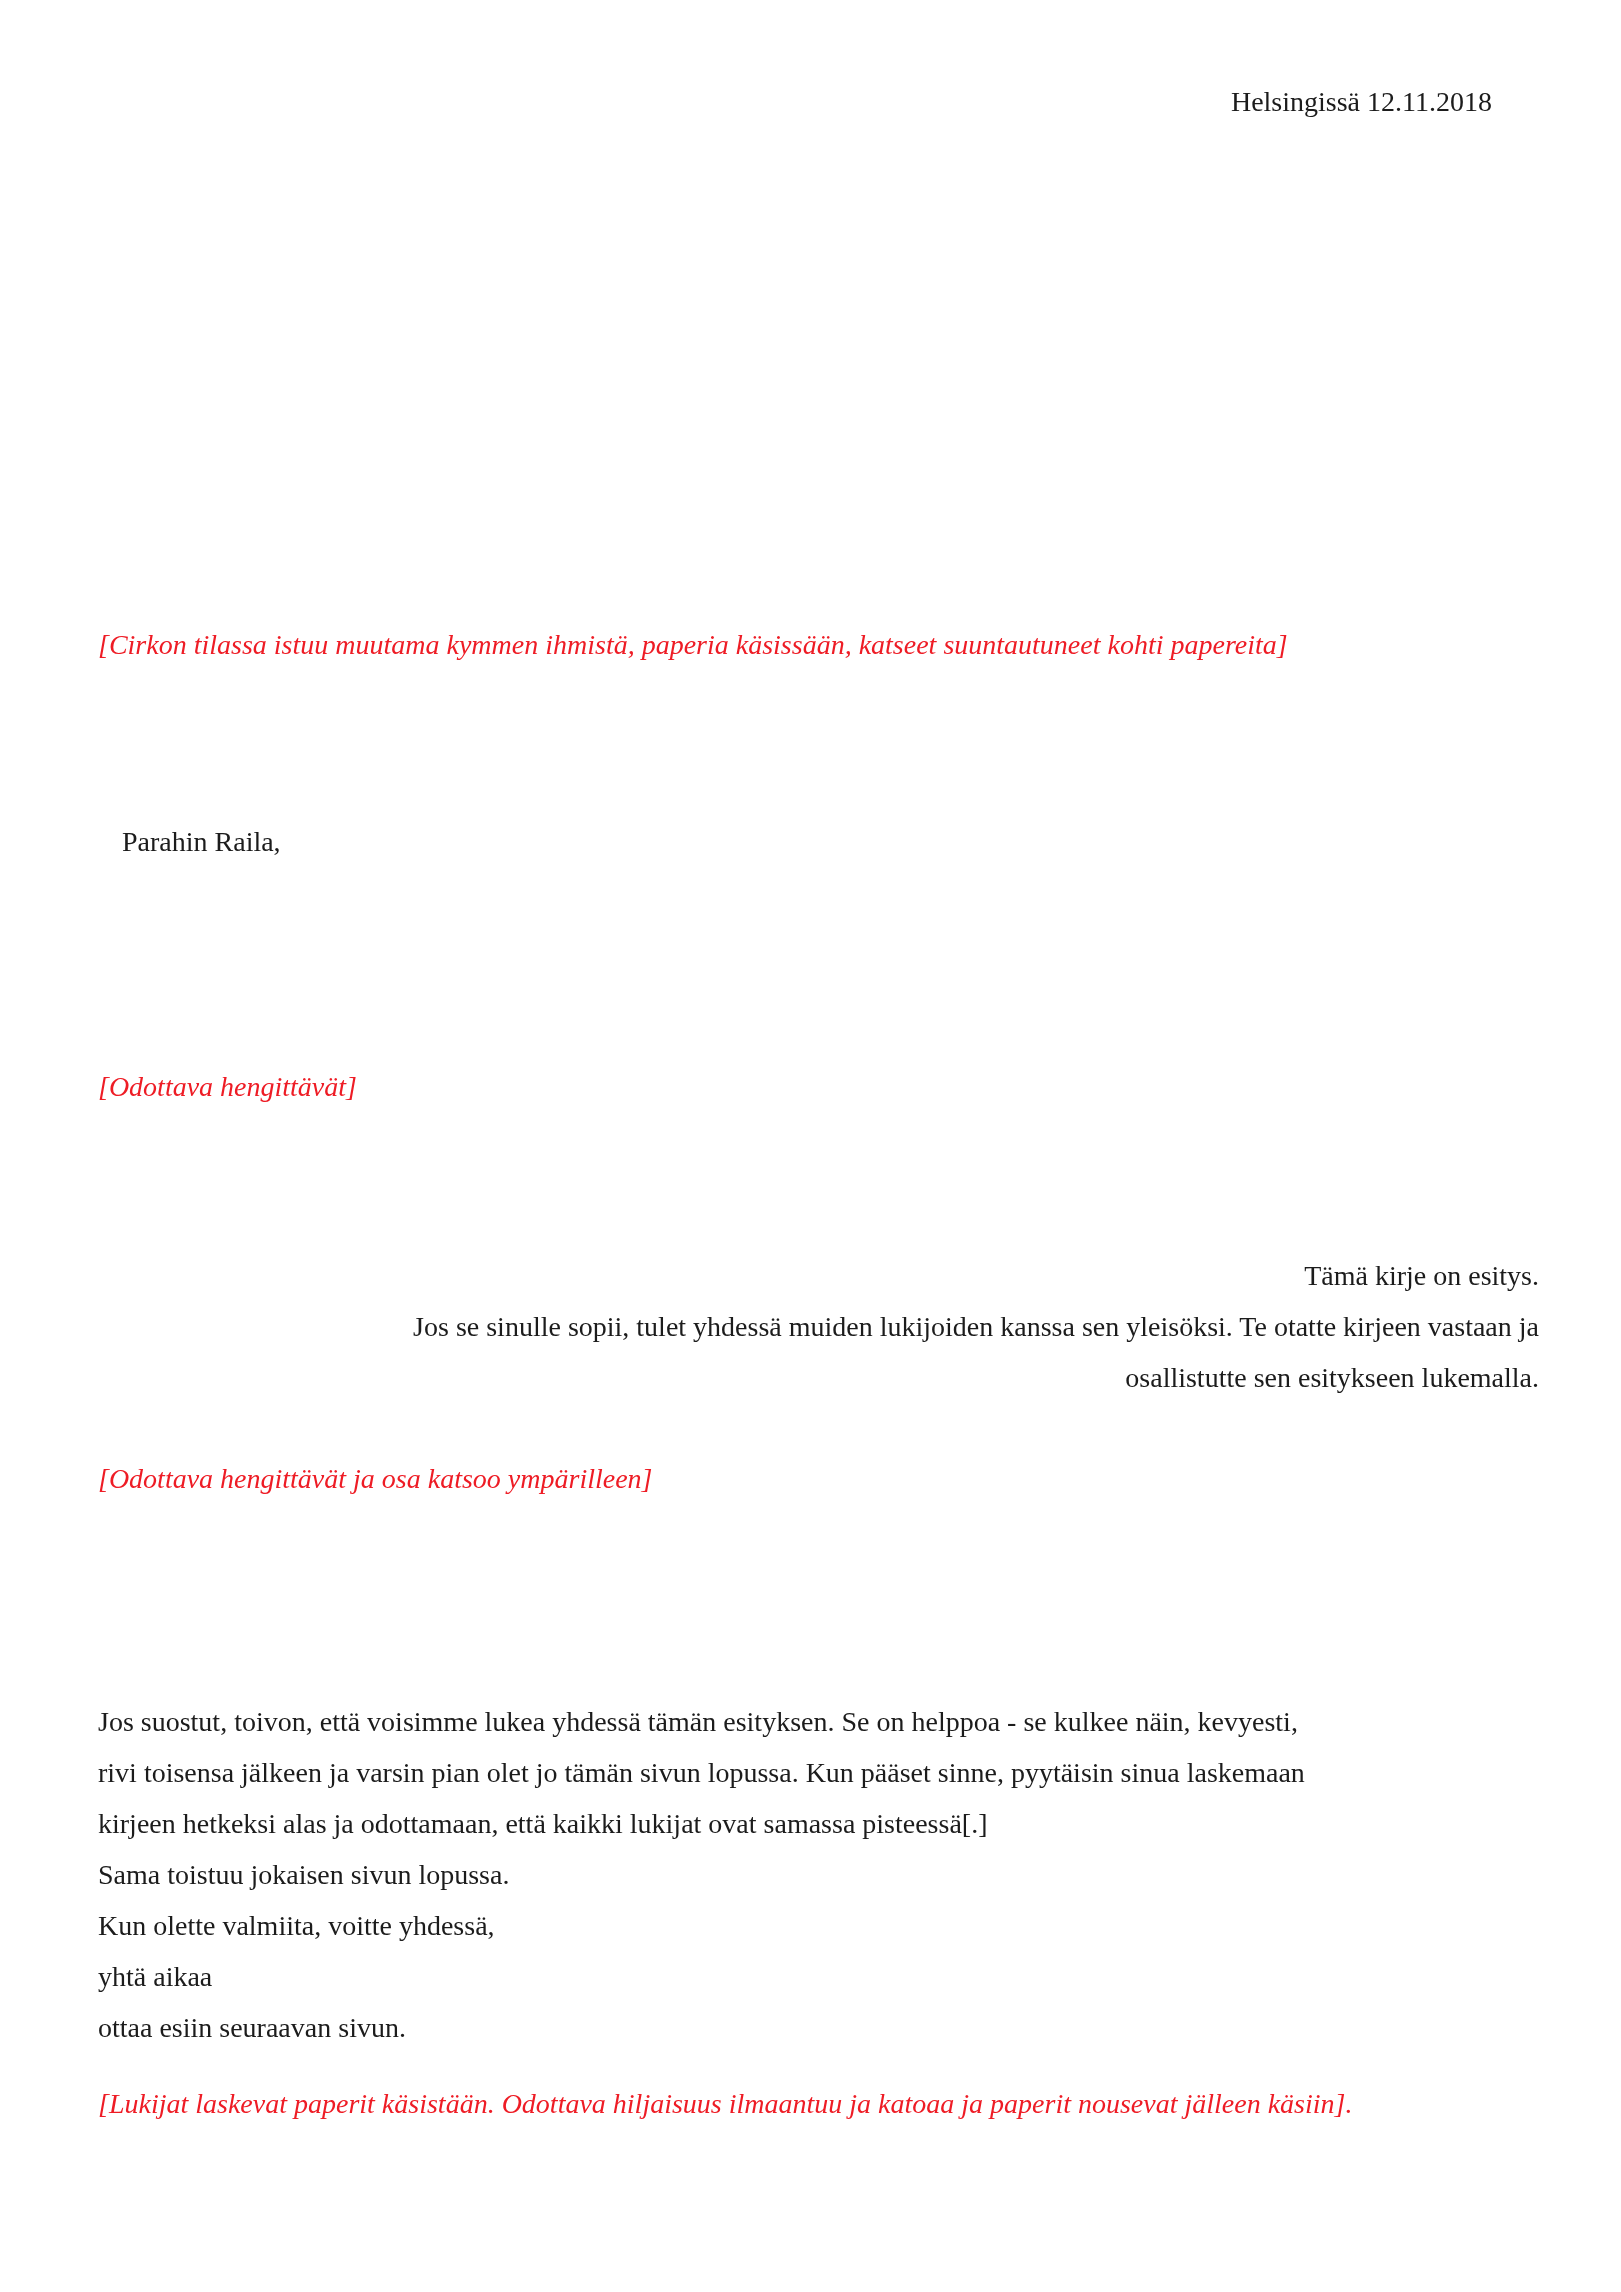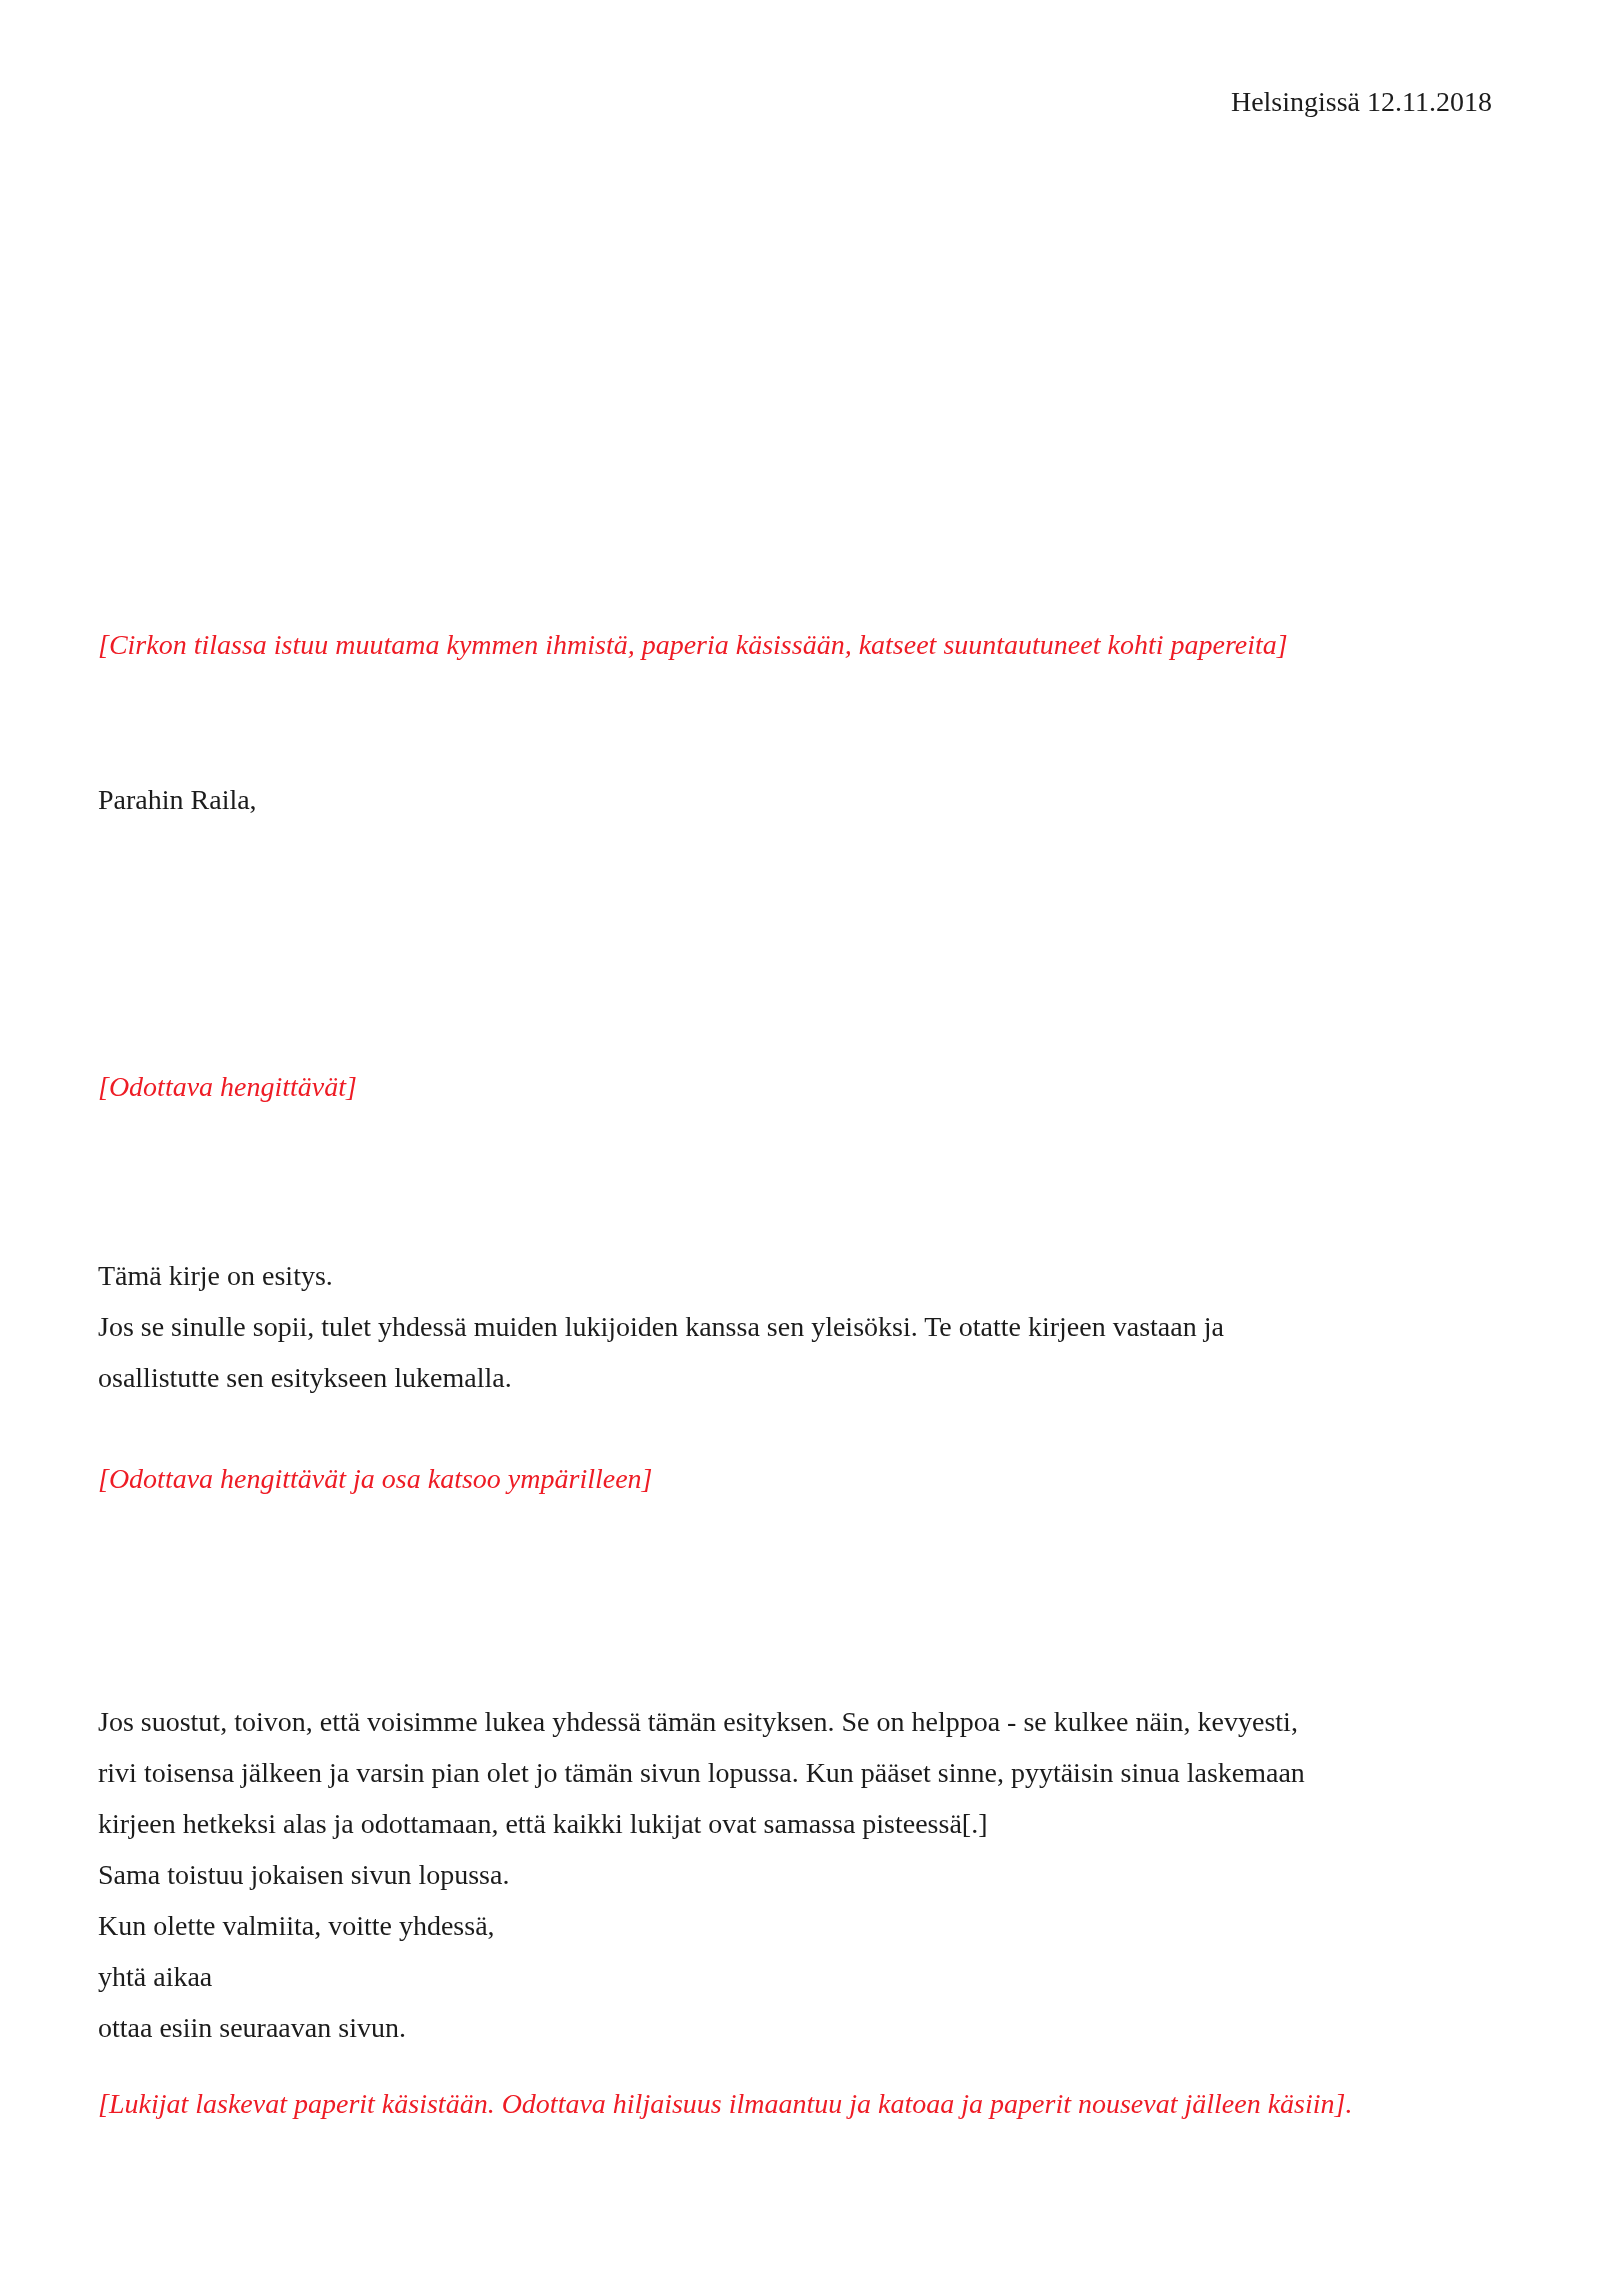--- a/index.html
+++ b/index.html
@@ -46,26 +46,26 @@
 </style>
 </head>
 <body>
 
 <div class="page">
 
   <div class="dateline">Helsingissä 12.11.2018</div>
 
   <div class="block stage" style="top: 619px;">[Cirkon tilassa istuu muutama kymmen ihmistä, paperia käsissään, katseet suuntautuneet kohti papereita]</div>
 
-  <div class="block body" style="top: 774px;">Parahin Raila,</div>
+  <div class="block body" style="top: 816px; margin-left: 24px;">Parahin Raila,</div>
 
 
   <div class="block stage" style="top: 1061px;">[Odottava hengittävät]</div>
 
-  <div class="block body" style="top: 1250px;">Tämä kirje on esitys.
+  <div class="block body" style="top: 1250px; text-align: right;">Tämä kirje on esitys.
 Jos se sinulle sopii, tulet yhdessä muiden lukijoiden kanssa sen yleisöksi. Te otatte kirjeen vastaan ja
 osallistutte sen esitykseen lukemalla.</div>
 
   <div class="block stage" style="top: 1453px;">[Odottava hengittävät ja osa katsoo ympärilleen]</div>
 
   <div class="block body" style="top: 1696px; font-family: Liberation Serif, serif;">Jos suostut, toivon, että voisimme lukea yhdessä tämän esityksen. Se on helppoa - se kulkee näin, kevyesti,
 rivi toisensa jälkeen ja varsin pian olet jo tämän sivun lopussa. Kun pääset sinne, pyytäisin sinua laskemaan
 kirjeen hetkeksi alas ja odottamaan, että kaikki lukijat ovat samassa pisteessä[.]
 Sama toistuu jokaisen sivun lopussa.
 Kun olette valmiita, voitte yhdessä,

